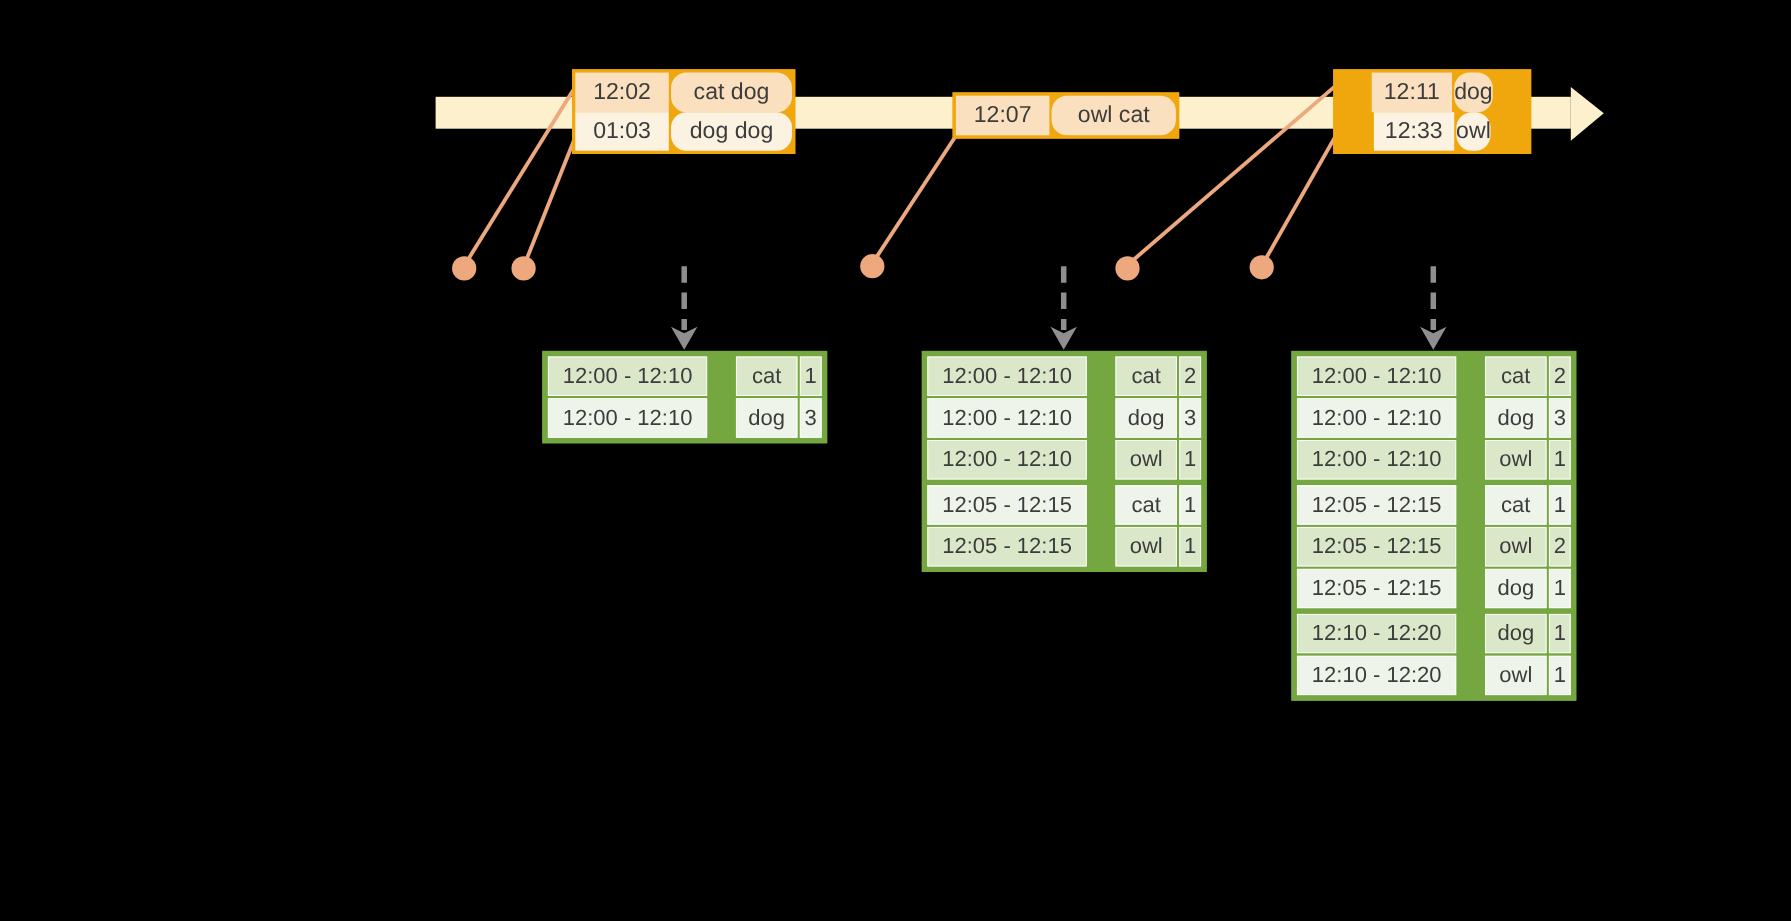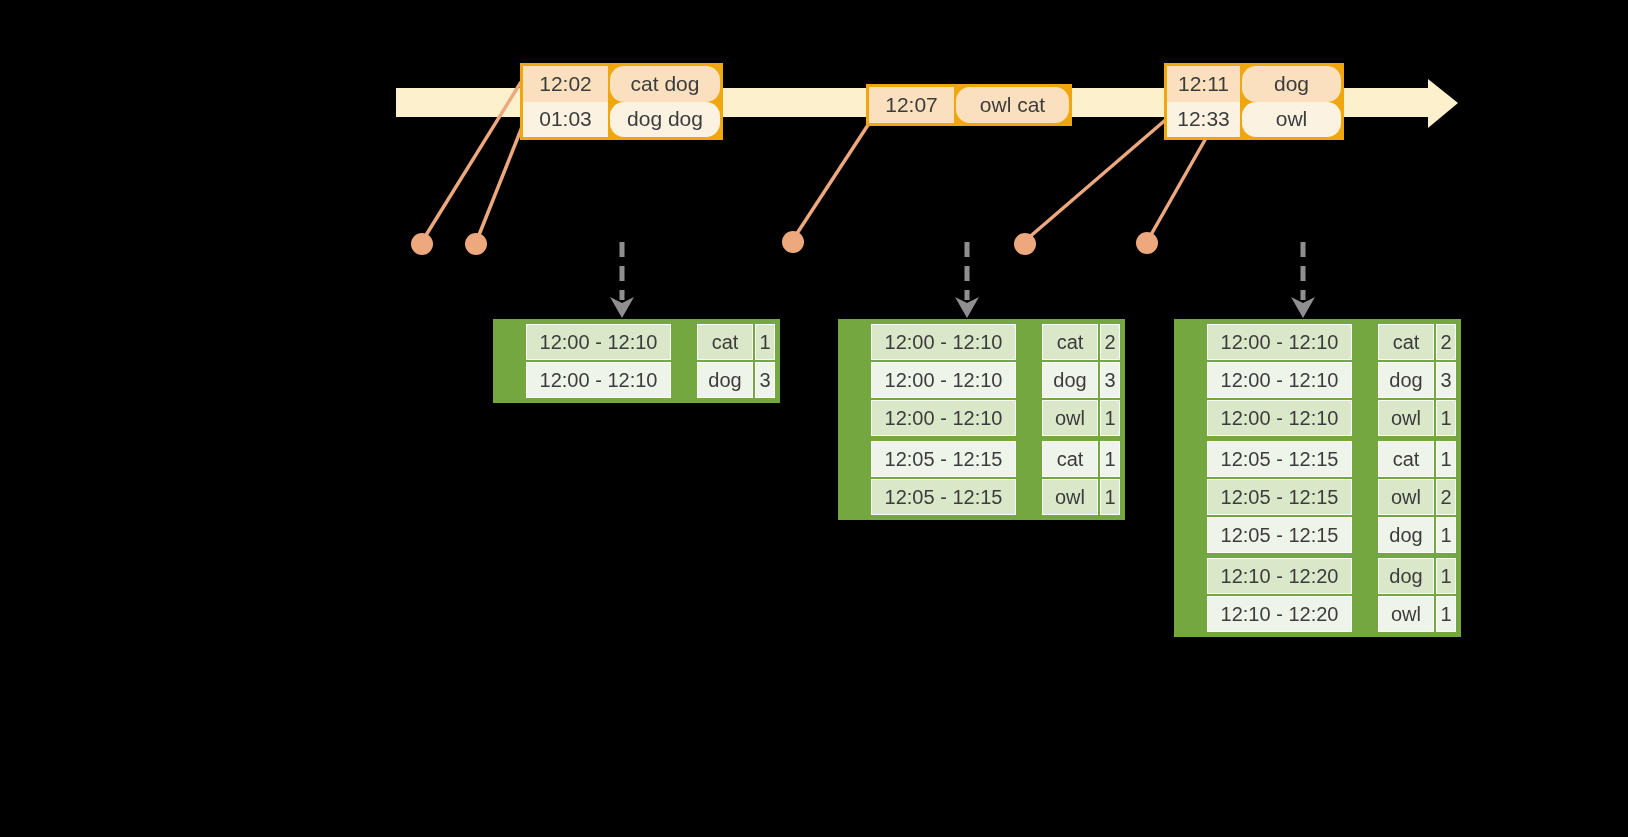--- a/index.html
+++ b/index.html
@@ -34,29 +34,29 @@
     display:flex;align-items:center;justify-content:center;
     font-size:21px;color:var(--c-text);white-space:nowrap;
   }
   .erow:nth-child(odd) .ecell{background:var(--c-peach);}
   .erow:nth-child(even) .ecell{background:var(--c-cream);}
   .ecell.words{flex:1;border-radius:14px;}
   .et1{left:520px;top:63px;width:197px;height:71px;}
   .et1 .time{flex:0 0 85px;}
   .et2{left:866px;top:84px;width:200px;height:36px;}
   .et2 .time{flex:0 0 85px;}
-  .et3{left:1164px;top:63px;width:174px;height:71px;}
+  .et3{left:1212px;top:63px;width:174px;height:71px;align-items:center;}
   .et3 .time{flex:0 0 73px;}
 
   
   .gtable{
     position:absolute;z-index:2;width:249px;
     background:var(--c-green_border);
     border:5px solid var(--c-green_border);
-    display:flex;flex-direction:column;gap:2px;padding-left:28px;
+    display:flex;flex-direction:column;gap:2px;
   }
   .grow{display:flex;gap:2px;height:36px;flex:0 0 36px;}
   .grow.gap{margin-top:3px;}
   .gcell{
     display:flex;align-items:center;justify-content:center;
     font-size:20px;color:var(--c-text);white-space:nowrap;
     box-shadow:inset 0 0 0 1px rgba(255,255,255,.85);
   }
   .grow:nth-child(odd) .gcell{background:var(--c-green_dark);}
   .grow:nth-child(even) .gcell{background:var(--c-green_light);}

